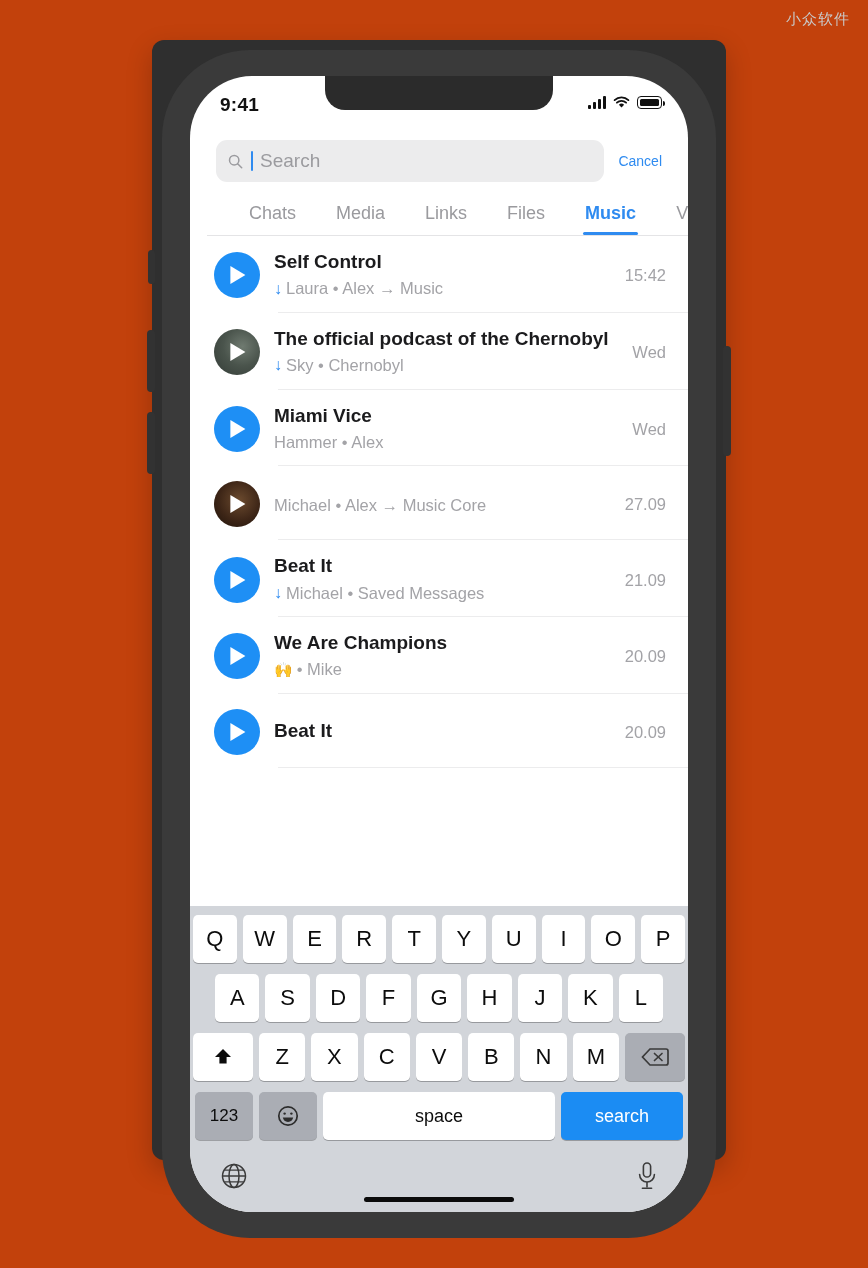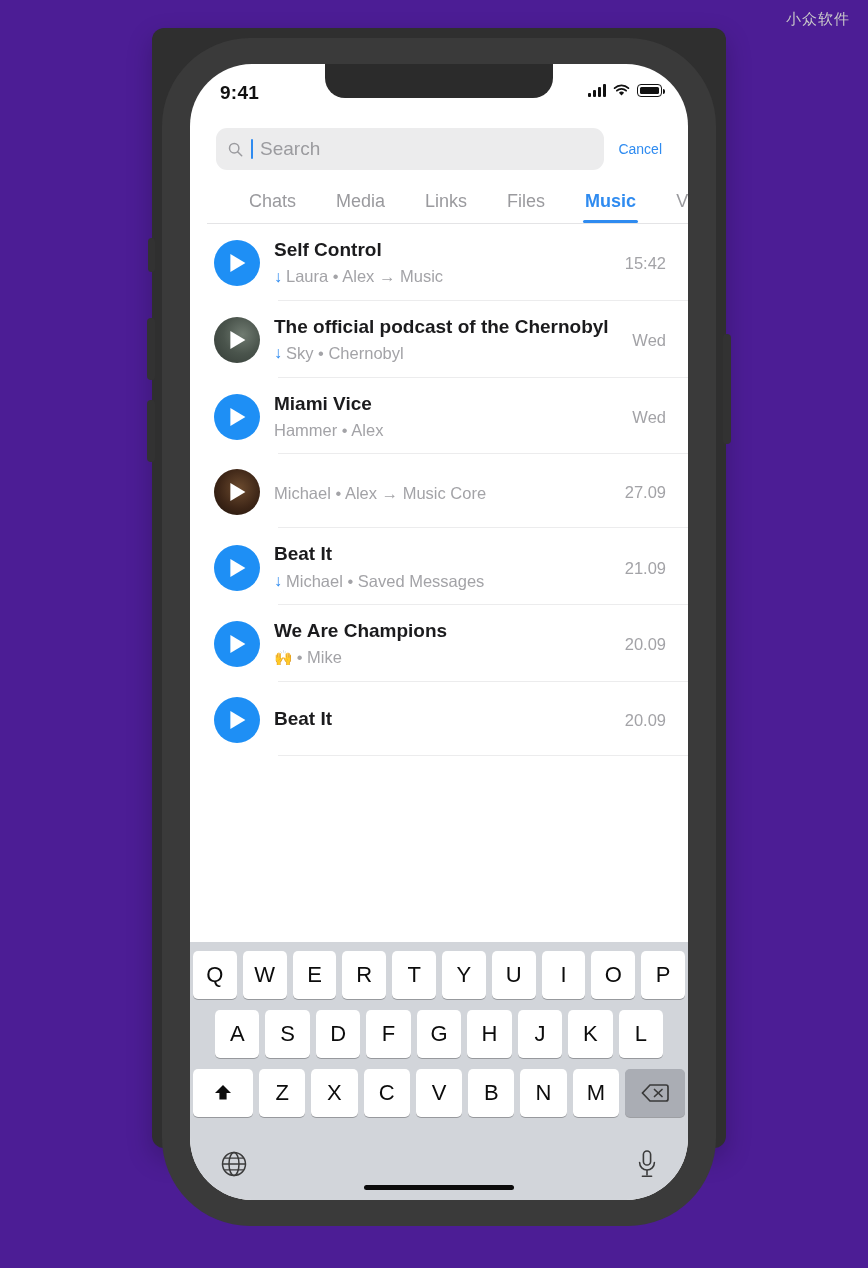--- a/index.html
+++ b/index.html
@@ -2,32 +2,32 @@
 <html><head>
 <meta charset="utf-8">
 <style>
   * { margin:0; padding:0; box-sizing:border-box; }
   html,body{
     width:868px; height:1268px;
     background:#ffffff;
     font-family:"Liberation Sans", sans-serif;
     overflow:hidden;
   }
-  #root{ position:relative; width:868px; height:1268px; background:#4c1d95; }
+  #root{ position:relative; width:868px; height:1268px; background:#c2410c; }
 
   
   .watermark{
     position:absolute; top:10px; right:18px;
     font-size:15px; color:#c9c9c9; letter-spacing:1px;
     font-family:"DejaVu Sans", sans-serif;
   }
 
   
   .phone{
-    position:absolute; left:152px; top:28px;
+    position:absolute; left:152px; top:40px;
     width:574px; height:1120px;
     border-radius:12px;
     background:#2f2f2f;
     box-shadow:0 10px 26px rgba(0,0,0,.22);
   }
   .phone-inner-ring{
     position:absolute; left:10px; top:10px;
     width:554px; height:1188px;
     border-radius:88px;
     background:#3a3a3a;
@@ -382,20 +382,33 @@
           <div class="key">M</div>
           <div class="key wide gray">
             <svg width="28" height="20" viewBox="0 0 28 20">
               <path d="M9 2h16a2 2 0 0 1 2 2v12a2 2 0 0 1-2 2H9L1.5 10z" fill="none" stroke="#3a3a3a" stroke-width="1.7"></path>
               <line x1="13.5" y1="6.5" x2="21" y2="13.5" stroke="#3a3a3a" stroke-width="1.7" stroke-linecap="round"></line>
               <line x1="21" y1="6.5" x2="13.5" y2="13.5" stroke="#3a3a3a" stroke-width="1.7" stroke-linecap="round"></line>
             </svg>
           </div>
         </div>
 
+        <div class="krow r4">
+          <div class="key num gray">123</div>
+          <div class="key emo gray">
+            <svg width="24" height="24" viewBox="0 0 24 24">
+              <circle cx="12" cy="12" r="9.2" fill="none" stroke="#2c2c2c" stroke-width="1.7"></circle>
+              <circle cx="8.6" cy="9.6" r="1.2" fill="#2c2c2c"></circle>
+              <circle cx="15.4" cy="9.6" r="1.2" fill="#2c2c2c"></circle>
+              <path d="M6.8 13.6h10.4a5.3 5.3 0 0 1-10.4 0z" fill="#2c2c2c"></path>
+            </svg>
+          </div>
+          <div class="key space">space</div>
+          <div class="key search">search</div>
+        </div>
 
         <div class="kbbottom">
           <svg width="30" height="30" viewBox="0 0 30 30">
             <circle cx="15" cy="15" r="11.5" fill="none" stroke="#3b3b3b" stroke-width="1.5"></circle>
             <ellipse cx="15" cy="15" rx="5" ry="11.5" fill="none" stroke="#3b3b3b" stroke-width="1.5"></ellipse>
             <line x1="3.5" y1="15" x2="26.5" y2="15" stroke="#3b3b3b" stroke-width="1.5"></line>
             <line x1="5.4" y1="9.2" x2="24.6" y2="9.2" stroke="#3b3b3b" stroke-width="1.3"></line>
             <line x1="5.4" y1="20.8" x2="24.6" y2="20.8" stroke="#3b3b3b" stroke-width="1.3"></line>
           </svg>
           <svg width="24" height="32" viewBox="0 0 24 32">

